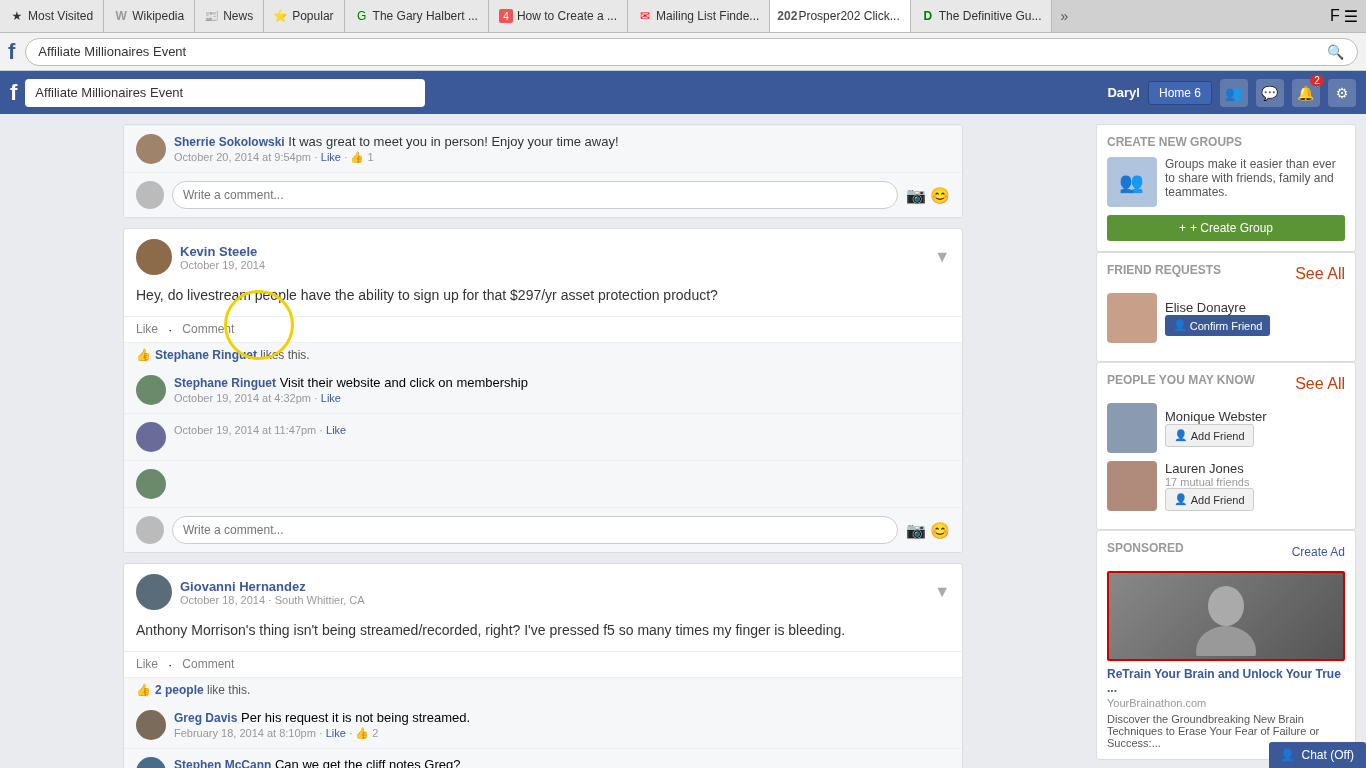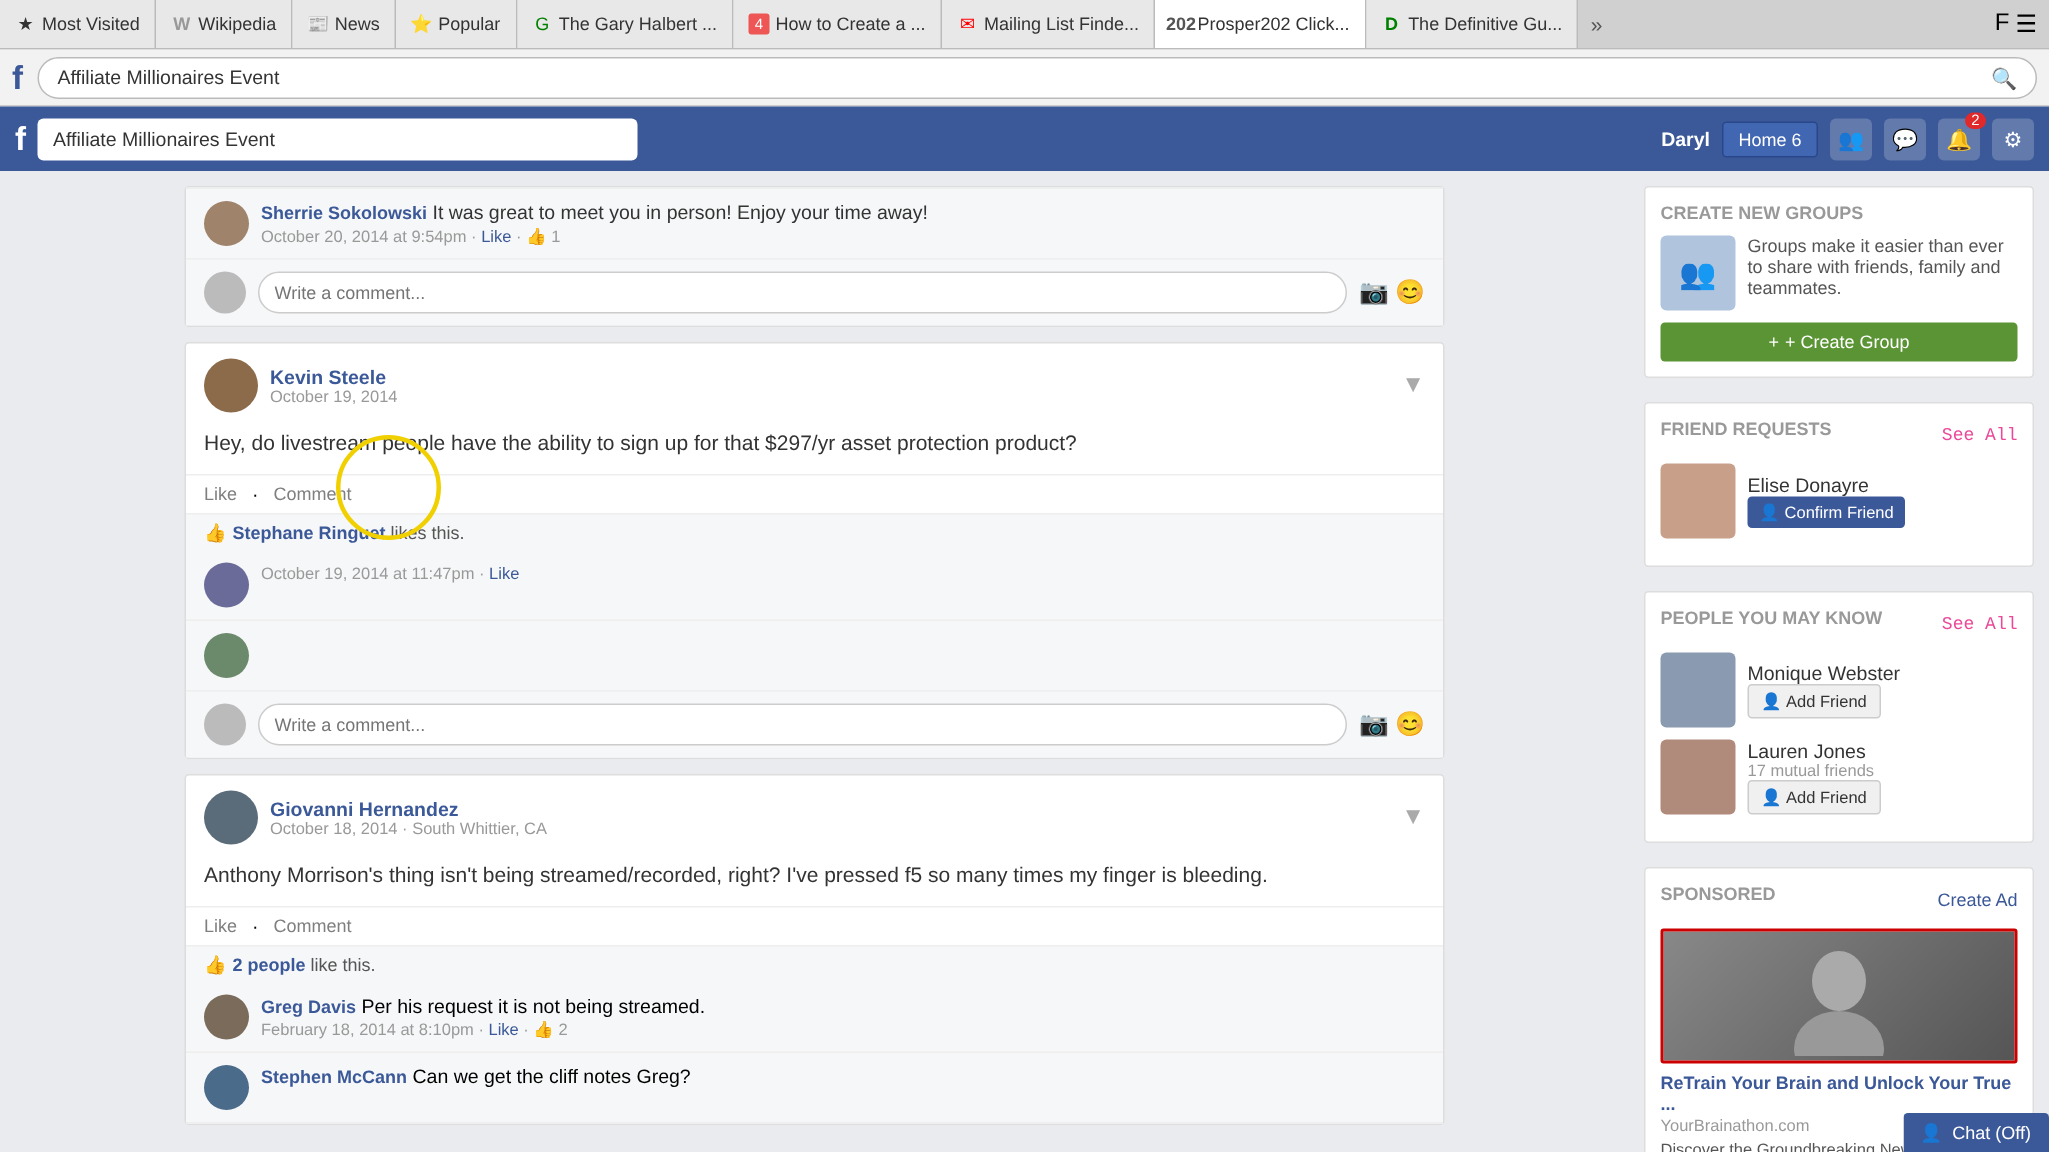--- a/index.html
+++ b/index.html
@@ -155,21 +155,21 @@
       pointer-events: none;
     }
 
     
     .right-sidebar {
       width: 280px; padding: 10px; overflow-y: auto;
       background: #e9ebee; flex-shrink: 0;
     }
     .sidebar-section {
       background: #fff; border: 1px solid #ddd;
-      border-radius: 3px; margin-bottom: 16px; padding: 10px;
+      border-radius: 3px; margin-bottom: 0; padding: 10px;
     }
     .sidebar-title {
       font-size: 12px; font-weight: bold; color: #999;
       text-transform: uppercase; margin-bottom: 8px;
     }
     .create-group-info { display: flex; gap: 8px; align-items: flex-start; }
     .group-icon {
       width: 50px; height: 50px; background: #bbb;
       border-radius: 4px; flex-shrink: 0;
     }
@@ -179,21 +179,21 @@
       background: #5b9434; color: #fff; border: none;
       padding: 6px 12px; border-radius: 3px; font-size: 12px;
       cursor: pointer; margin-top: 8px; width: 100%;
       justify-content: center;
     }
 
     .friend-request-header {
       display: flex; justify-content: space-between; align-items: center;
       margin-bottom: 8px;
     }
-    .see-all { color: #ec4899; font-size: 12px; cursor: pointer; font-family: Liberation Mono, monospace; }
+    .see-all { color: #c2410c; font-size: 16px; cursor: pointer; }
     .friend-item { display: flex; gap: 8px; align-items: center; margin-bottom: 8px; }
     .friend-avatar { width: 50px; height: 50px; border-radius: 4px; background: #bbb; }
     .friend-name { font-weight: normal; font-size: 13px; color: #333; }
     .confirm-btn {
       display: flex; align-items: center; gap: 3px;
       background: #3b5998; color: #fff; border: none;
       padding: 4px 8px; border-radius: 3px; font-size: 11px; cursor: pointer;
     }
     .add-friend-btn {
       display: flex; align-items: center; gap: 3px;
@@ -354,20 +354,33 @@
           <a class="action-link">Comment</a>
         </div>
         <div class="comment-thread">
           <div class="likes-bar">
             <span class="like-thumb">👍</span>
             <span>
               <span class="color-blue">Stephane Ringuet</span> likes this.
             </span>
           </div>
 
+          <div class="comment-item">
+            <div class="comment-avatar" style="background:#6b8a6b;"></div>
+            <div class="comment-body">
+              <div>
+                <span class="comment-author">Stephane Ringuet</span>
+                <span class="comment-text"> </span>
+                <span>Visit their website and click on membership</span>
+              </div>
+              <div class="comment-meta">
+                <span>October 19, 2014 at 4:32pm</span> · <a>Like</a>
+              </div>
+            </div>
+          </div>
 
           <div class="comment-item">
             <div class="comment-avatar" style="background:#6b6b9a;"></div>
             <div class="comment-body">
               <div class="comment-meta">
                 <span>October 19, 2014 at 11:47pm</span> · <a>Like</a>
               </div>
             </div>
           </div>
 

